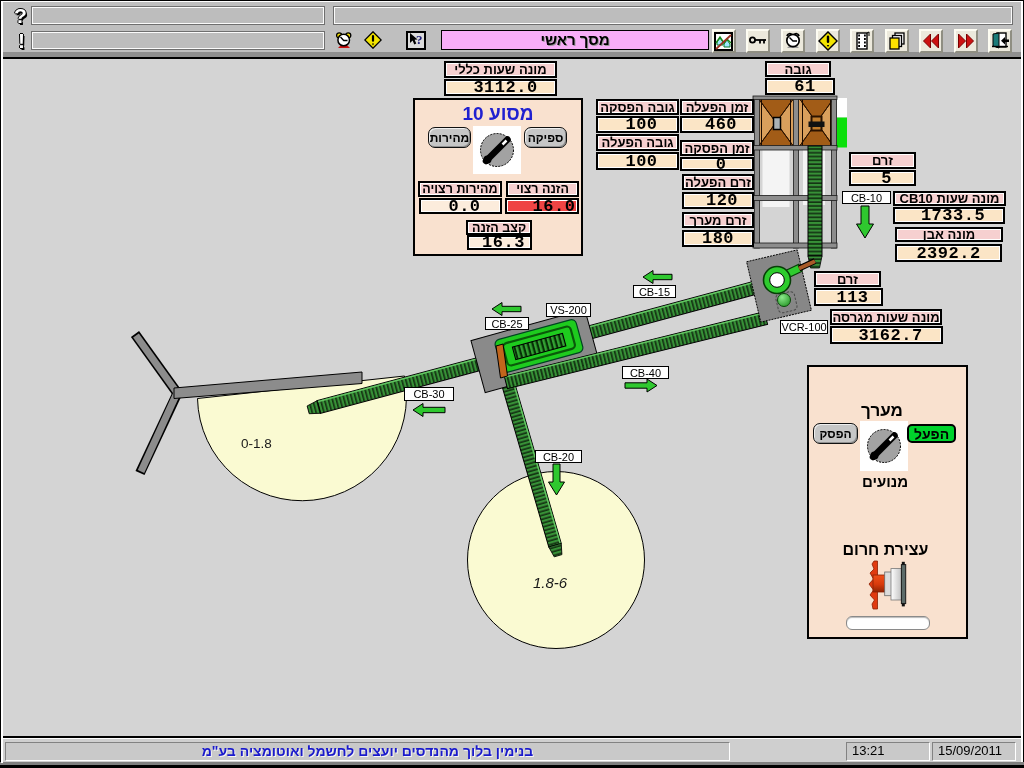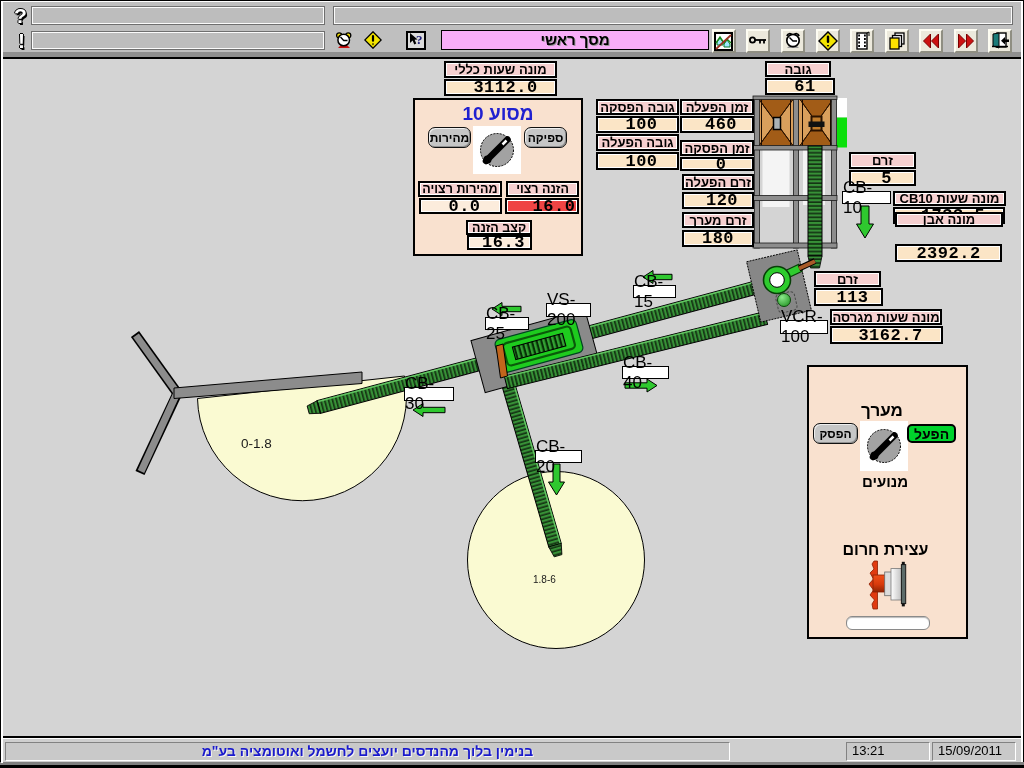--- a/index.html
+++ b/index.html
@@ -16,21 +16,21 @@
   #botbar{left:2px;top:738px;width:1020px;height:24px;background:#cfcfcf;}
   #botline{left:0;top:736px;width:1024px;height:1.5px;background:#000;}
   #bothl{left:2px;top:737.5px;width:1020px;height:1.5px;background:#fff;}
   #botshadow{left:0;top:762px;width:1024px;height:3px;background:#808080;}
   #botblack{left:0;top:765px;width:1024px;height:3px;background:#000;}
   .tfield{background:#bdbdbd;border:1px solid #6f6f6f;box-shadow:inset 0 0 0 1px #fbfbfb;}
   .mark{color:#fff;font-weight:bold;font-size:21px;text-shadow:1.5px 1.5px 0 #000,-1px 0 0 #000,0 -1px 0 #000,1px 0 0 #000,0 1px 0 #000;}
   .tbtn{display:flex;align-items:center;justify-content:center;background:#ece9dc;border-top:2px solid #fdfcf2;border-left:2px solid #fdfcf2;border-right:2px solid #8f8e82;border-bottom:2px solid #8f8e82;}
   .lbl{background:#f6d0d0;border:2px solid #000;box-shadow:inset 0 0 0 1px #fff;color:#000;font-weight:bold;font-size:13px;display:flex;align-items:center;justify-content:center;direction:rtl;white-space:nowrap;overflow:visible;}
   .val{background:#fbe5c6;border:2px solid #000;box-shadow:inset 0 0 0 1px #fff;color:#000;font-weight:bold;font-family:"Liberation Mono",monospace;font-size:17px;letter-spacing:0.5px;display:flex;align-items:center;justify-content:center;}
-  .cb{background:#fff;border:1px solid #000;color:#000;font-size:17px;display:flex;align-items:center;justify-content:center;}
+  .cb{background:#fff;border:1px solid #000;color:#000;font-size:11px;display:flex;align-items:center;justify-content:center;}
   .gbtn{background:#c6c6c6;border:1.5px solid #111;border-radius:7px;color:#000;font-weight:bold;font-size:12px;display:flex;align-items:center;justify-content:center;box-shadow:inset 1px 1px 0 #efefef,inset -1px -1px 0 #909090;}
 </style>
 </head>
 <body>
 <div id="win">
   <div class="abs" id="toolbar"></div>
   <div class="abs" id="tbshadow"></div>
   <div class="abs" id="tbline"></div>
   <div class="abs" id="canvas"></div>
   <svg class="abs" style="left:0;top:0;" width="1024" height="768" viewBox="0 0 1024 768">
@@ -290,37 +290,37 @@
   <div class="abs lbl" style="left:682px;top:174px;width:72px;height:16px;">זרם הפעלה</div>
   <div class="abs val" style="left:682px;top:192px;width:72px;height:17px;padding-left:8px;">120</div>
   <div class="abs lbl" style="left:682px;top:212px;width:72px;height:16px;">זרם מערך</div>
   <div class="abs val" style="left:682px;top:230px;width:72px;height:17px;">180</div>
 
   <div class="abs lbl" style="left:849px;top:152px;width:67px;height:17px;">זרם</div>
   <div class="abs val" style="left:849px;top:170px;width:67px;height:16px;padding-left:8px;">5</div>
   <div class="abs cb" style="left:842px;top:191px;width:49px;height:13px;">CB-10</div>
   <div class="abs lbl" style="left:893px;top:191px;width:113px;height:15px;">מונה שעות CB10</div>
   <div class="abs val" style="left:893px;top:207px;width:112px;height:17px;padding-left:8px;">1733.5</div>
-  <div class="abs lbl" style="left:895px;top:212px;width:108px;height:15px;">מונה אבן</div>
+  <div class="abs lbl" style="left:895px;top:227px;width:108px;height:15px;">מונה אבן</div>
   <div class="abs val" style="left:895px;top:244px;width:107px;height:18px;">2392.2</div>
   <div class="abs lbl" style="left:814px;top:271px;width:67px;height:16px;">זרם</div>
   <div class="abs val" style="left:814px;top:288px;width:69px;height:18px;padding-left:8px;">113</div>
   <div class="abs lbl" style="left:830px;top:309px;width:112px;height:16px;">מונה שעות מגרסה</div>
   <div class="abs val" style="left:830px;top:326px;width:113px;height:18px;padding-left:8px;">3162.7</div>
 
   <div class="abs cb" style="left:633px;top:285px;width:43px;height:13px;">CB-15</div>
   <div class="abs cb" style="left:546px;top:303px;width:45px;height:14px;">VS-200</div>
   <div class="abs cb" style="left:485px;top:317px;width:44px;height:13px;">CB-25</div>
   <div class="abs cb" style="left:622px;top:366px;width:47px;height:13px;">CB-40</div>
   <div class="abs cb" style="left:404px;top:387px;width:50px;height:14px;">CB-30</div>
   <div class="abs cb" style="left:535px;top:450px;width:47px;height:13px;">CB-20</div>
   <div class="abs cb" style="left:780px;top:320px;width:48px;height:14px;">VCR-100</div>
 
   <div class="abs" style="left:241px;top:436px;width:44px;height:16px;font-size:13.5px;color:#1a1a1a;">0-1.8</div>
-  <div class="abs" style="left:533px;top:574px;width:40px;height:16px;font-size:10px;color:#1a1a1a;">1.8-6</div>
+  <div class="abs" style="left:533px;top:574px;width:40px;height:16px;font-size:15px;color:#1a1a1a;font-style:italic;">1.8-6</div>
 
   <div class="abs" style="left:807px;top:365px;width:161px;height:274px;background:#f9e1cf;border:2px solid #000;"></div>
   <div class="abs" style="left:807px;top:401px;width:150px;height:20px;color:#000;font-weight:bold;font-size:17px;text-align:center;">מערך</div>
   <div class="abs gbtn" style="left:813px;top:423px;width:45px;height:21px;">הפסק</div>
   <div class="abs" style="left:860px;top:421px;width:48px;height:50px;background:#fff;">
     <svg width="48" height="48" viewBox="0 0 48 48">
       <circle cx="24" cy="25" r="16.5" fill="#a2a2a2" stroke="#000" stroke-width="1" stroke-dasharray="2,1.2"></circle>
       <line x1="13" y1="36" x2="34.5" y2="14.5" stroke="#000" stroke-width="6.5" stroke-linecap="round"></line>
       <circle cx="14.5" cy="34.5" r="4" fill="#000"></circle>
       <line x1="29.5" y1="19.5" x2="33.5" y2="15.5" stroke="#fff" stroke-width="2.5"></line>

